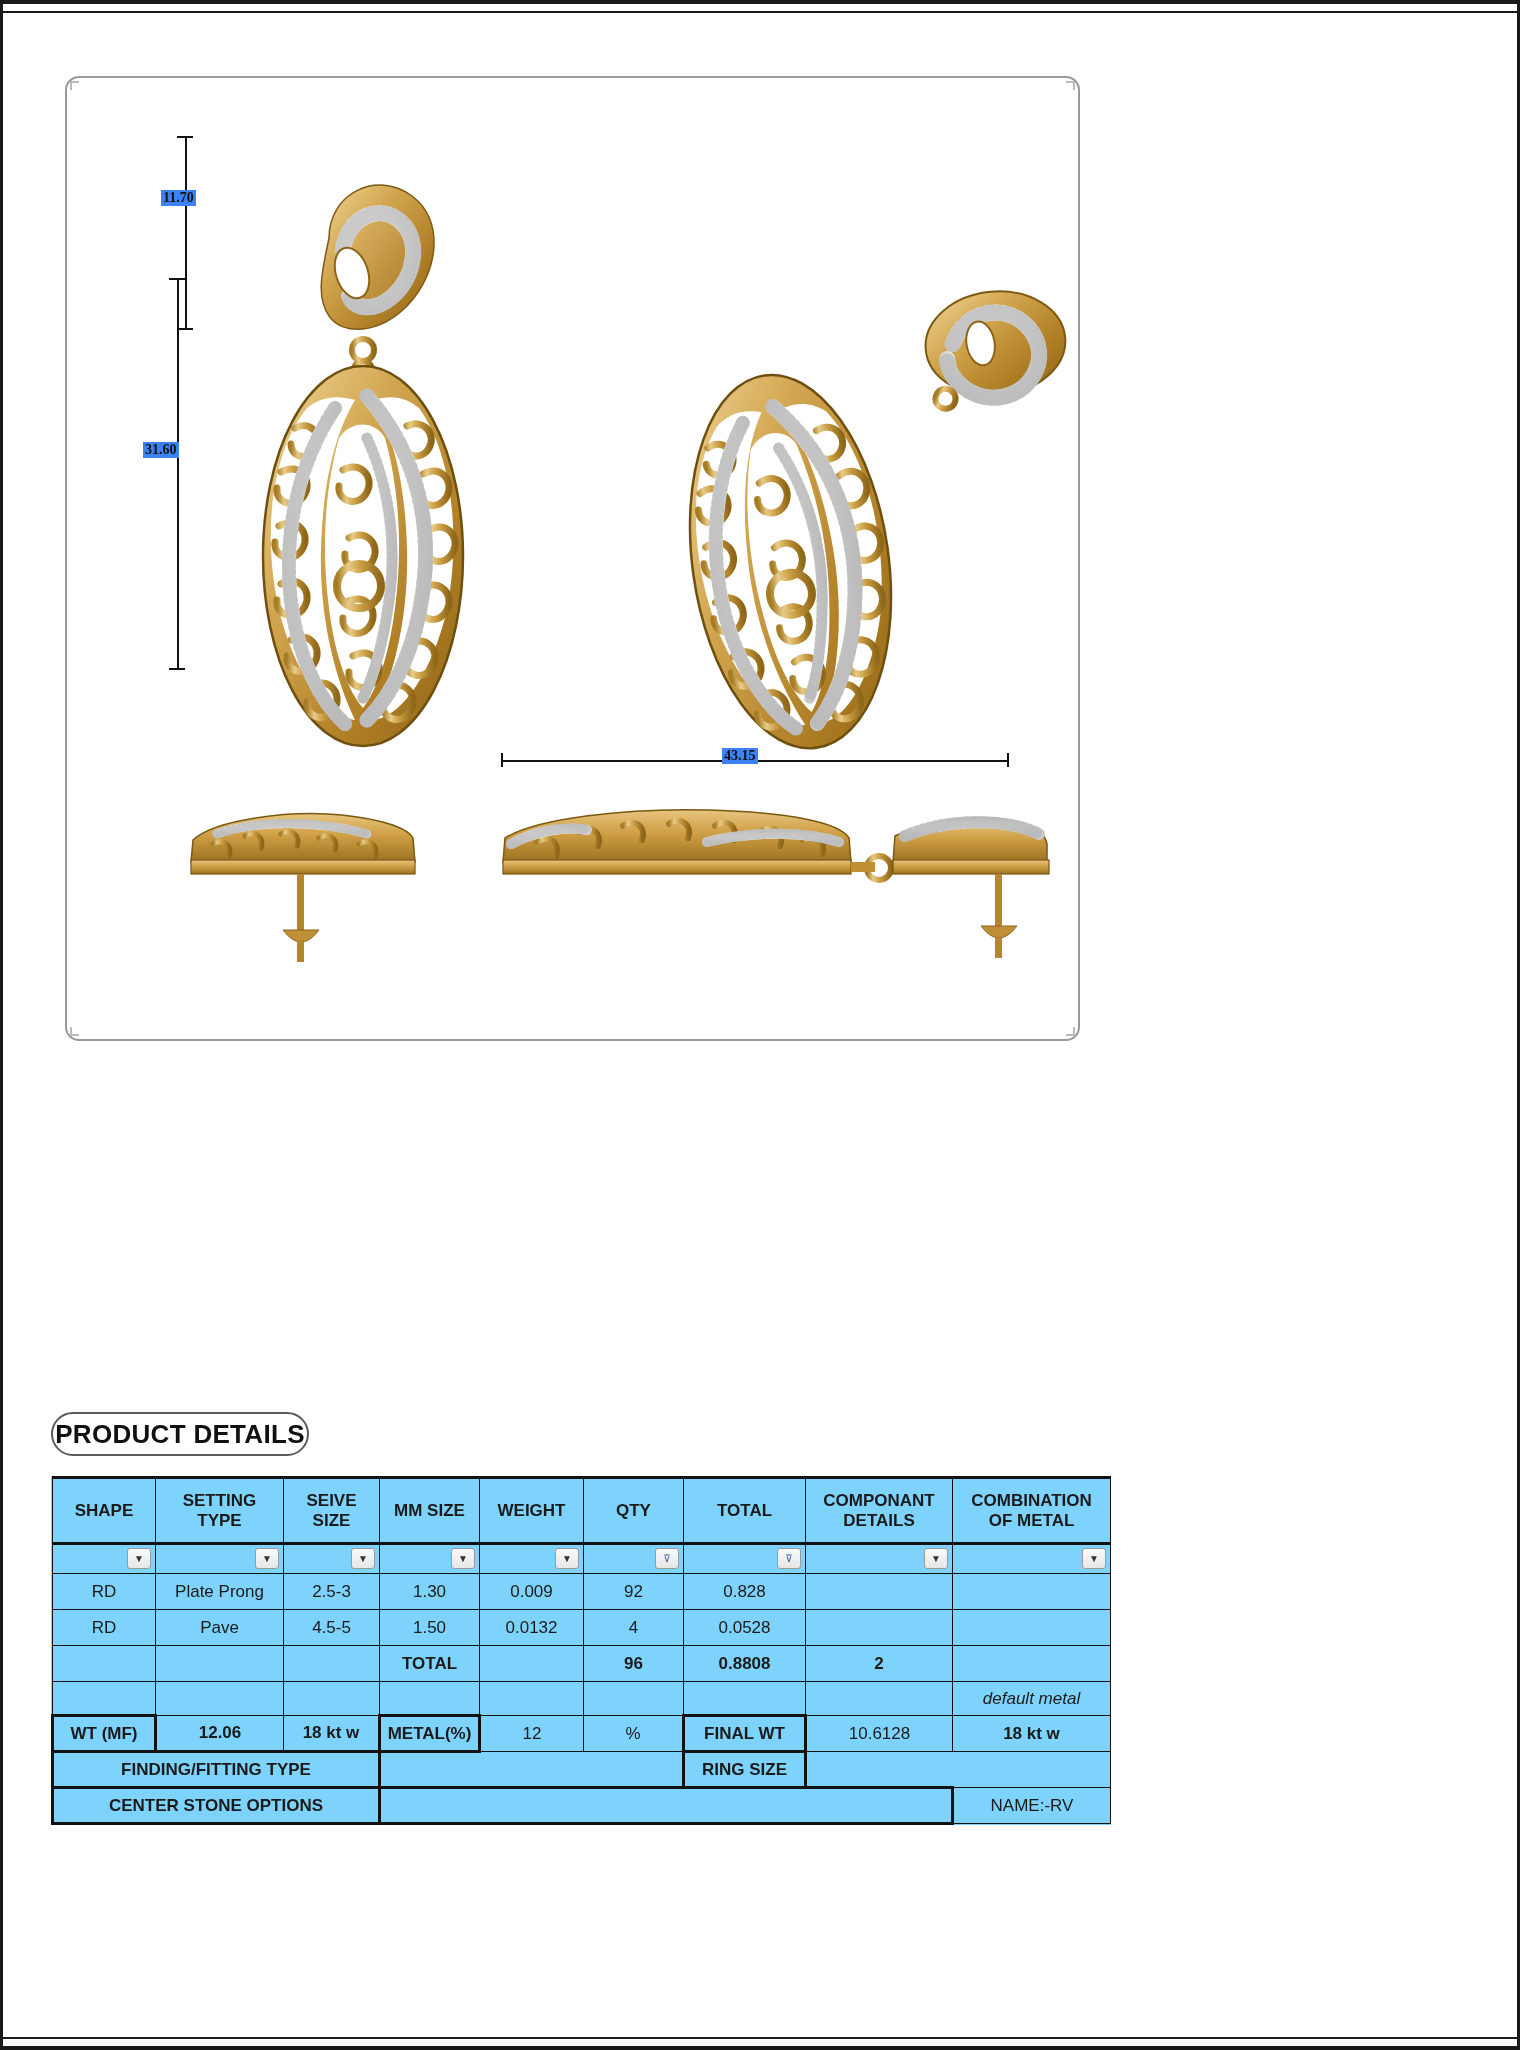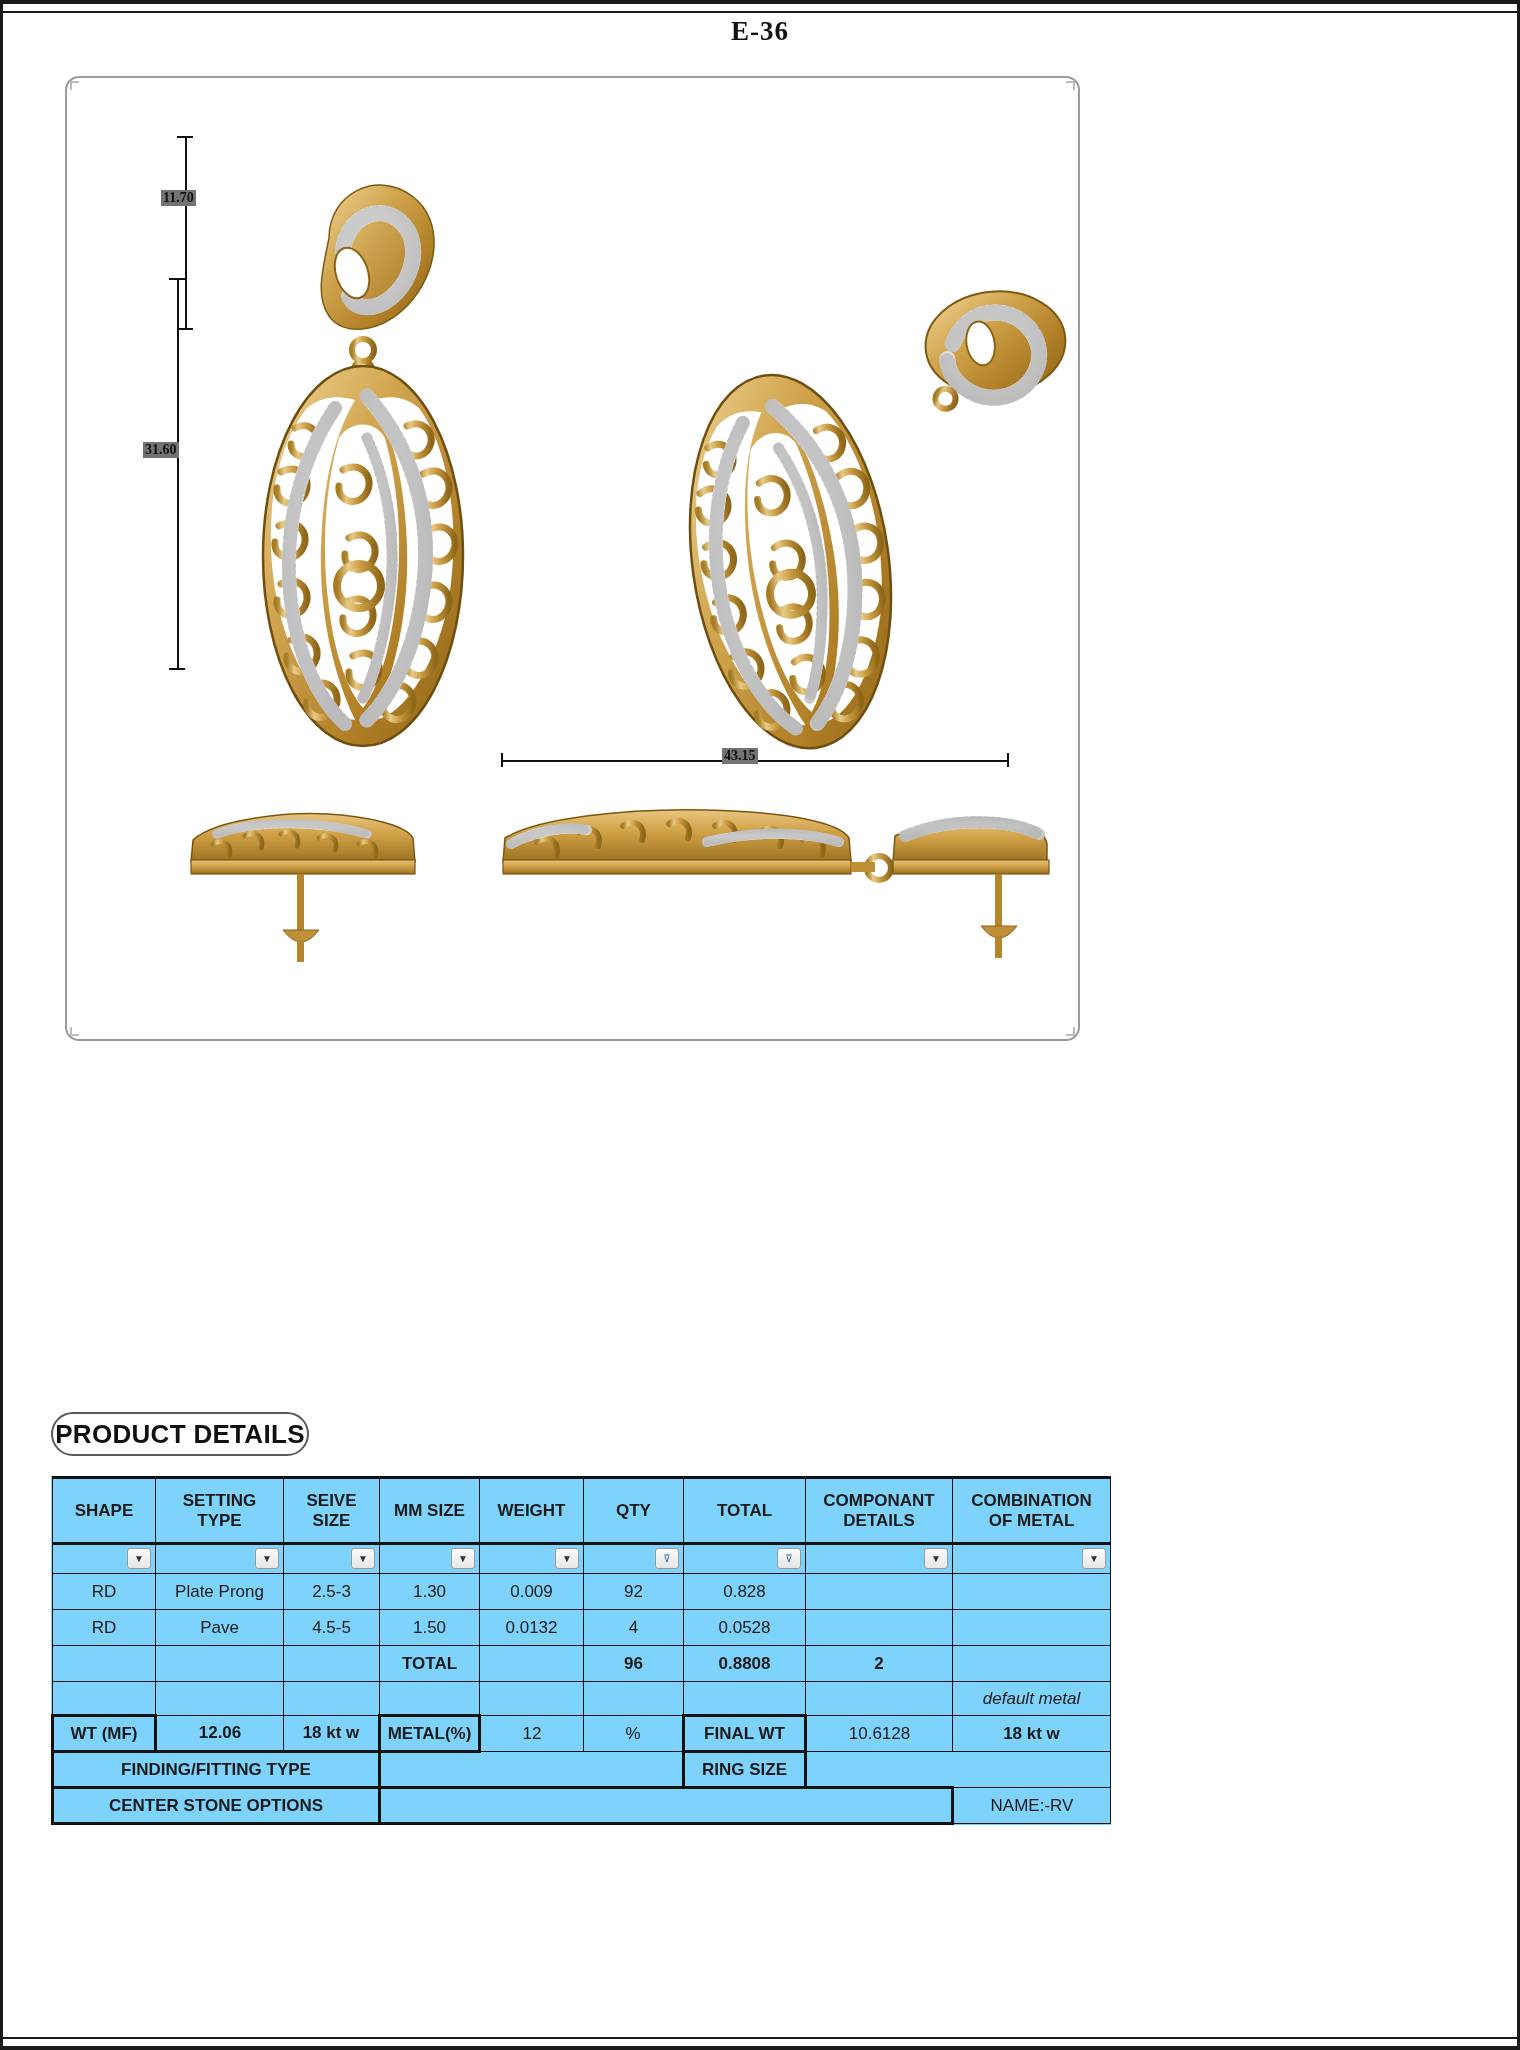--- a/index.html
+++ b/index.html
@@ -48,21 +48,21 @@
   .ct-tl { left:3px; top:3px; border-left:2px solid #bbb; border-top:2px solid #bbb; }
   .ct-tr { right:3px; top:3px; border-right:2px solid #bbb; border-top:2px solid #bbb; }
   .ct-bl { left:3px; bottom:3px; border-left:2px solid #bbb; border-bottom:2px solid #bbb; }
   .ct-br { right:3px; bottom:3px; border-right:2px solid #bbb; border-bottom:2px solid #bbb; }
 
   
   .dim-label {
     position:absolute;
     font-family:"Liberation Serif", serif;
     font-weight:bold; font-size:14px; color:#111;
-    background:#737373; padding:0 2px;
+    background:#3b82f6; padding:0 2px;
     white-space:nowrap;
   }
   .dim-line-v { position:absolute; width:2px; background:#111; }
   .dim-line-h { position:absolute; height:2px; background:#111; }
   .dim-cap-h { position:absolute; height:2px; width:16px; background:#111; }
   .dim-cap-v { position:absolute; width:2px; height:14px; background:#111; }
 
   
   #pd-tag {
     position:absolute; left:48px; top:1408px;
@@ -133,21 +133,20 @@
   .lbl-left { text-align:left; padding-left:8px; font-weight:bold; font-size:19px; }
   .nm { text-align:left; padding-left:8px; font-size:19px; }
 </style>
 </head>
 <body>
 
 <div id="page">
   <div id="inner-rule-top"></div>
   <div id="inner-rule-bottom"></div>
 
-  <div id="title">E-36</div>
 
   <div id="drawing-panel">
     <div class="corner-tick ct-tl"></div>
     <div class="corner-tick ct-tr"></div>
     <div class="corner-tick ct-bl"></div>
     <div class="corner-tick ct-br"></div>
 
     <svg width="1011" height="961" viewBox="0 0 1011 961" style="position:absolute;left:0;top:0;">
       <defs>
         <linearGradient id="gGold" x1="0" y1="0" x2="1" y2="1">

